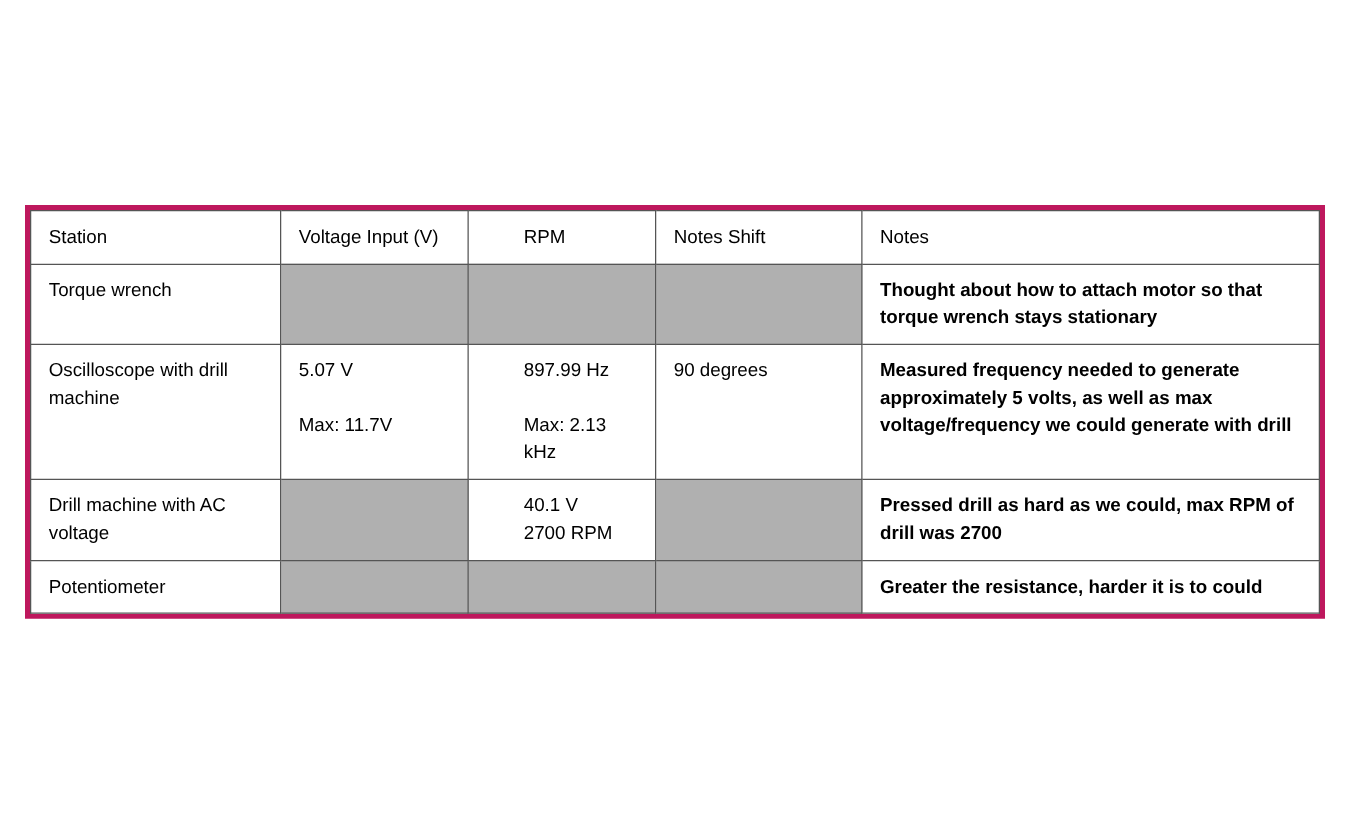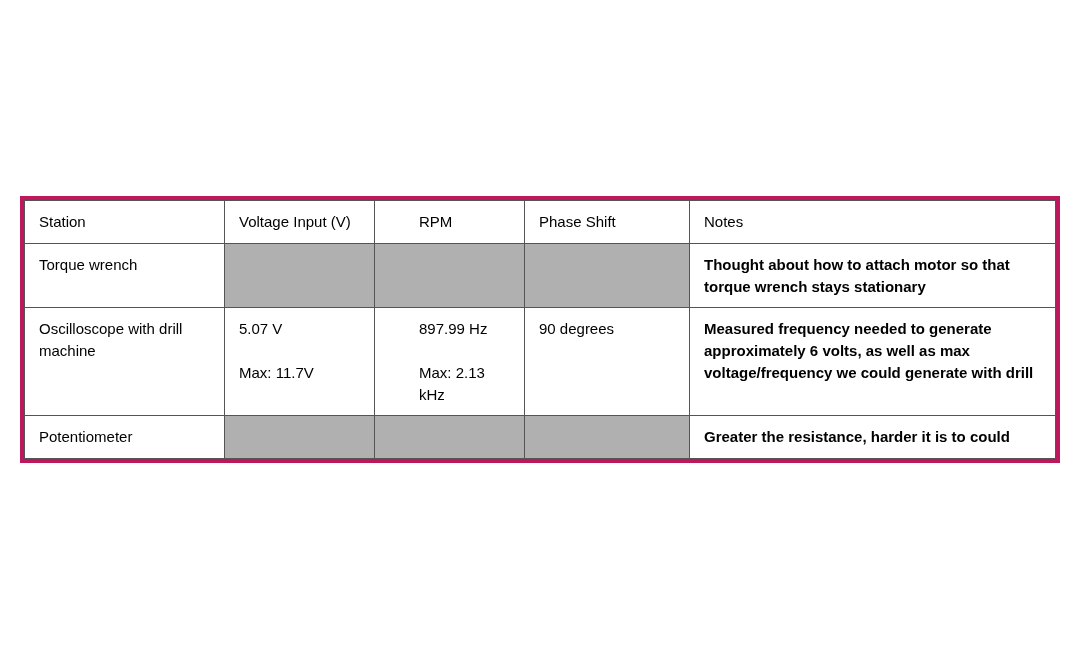--- a/index.html
+++ b/index.html
@@ -59,37 +59,44 @@
 <body>
 
 <div class="table-wrapper">
   <table>
     <tbody>
 
       <tr class="header-row">
         <td class="col-station">Station</td>
         <td class="col-voltage">Voltage Input (V)</td>
         <td class="col-rpm">RPM</td>
-        <td class="col-phase">Phase Shift</td>
+        <td class="col-phase">Notes Shift</td>
         <td class="col-notes">Notes</td>
       </tr>
 
     <tr>
           <td class="col-station white-cell">Torque wrench</td>
           <td class="col-voltage gray-cell"></td>
           <td class="col-rpm gray-cell"></td>
           <td class="col-phase gray-cell"></td>
           <td class="col-notes white-cell">Thought about how to attach motor so that torque wrench stays stationary</td>
         </tr>
         <tr>
           <td class="col-station white-cell">Oscilloscope with drill machine</td>
           <td class="col-voltage white-cell">5.07 V<br><br>Max: 11.7V</td>
           <td class="col-rpm white-cell">897.99 Hz<br><br>Max: 2.13 kHz</td>
           <td class="col-phase white-cell">90 degrees</td>
-          <td class="col-notes white-cell">Measured frequency needed to generate approximately 6 volts, as well as max voltage/frequency we could generate with drill</td>
+          <td class="col-notes white-cell">Measured frequency needed to generate approximately 5 volts, as well as max voltage/frequency we could generate with drill</td>
+        </tr>
+        <tr>
+          <td class="col-station white-cell">Drill machine with AC voltage</td>
+          <td class="col-voltage gray-cell"></td>
+          <td class="col-rpm white-cell">40.1 V<br>2700 RPM</td>
+          <td class="col-phase gray-cell"></td>
+          <td class="col-notes white-cell">Pressed drill as hard as we could, max RPM of drill was 2700</td>
         </tr>
         <tr>
           <td class="col-station white-cell">Potentiometer</td>
           <td class="col-voltage gray-cell"></td>
           <td class="col-rpm gray-cell"></td>
           <td class="col-phase gray-cell"></td>
           <td class="col-notes white-cell">Greater the resistance, harder it is to could</td>
         </tr>
       </tbody>
   </table>

